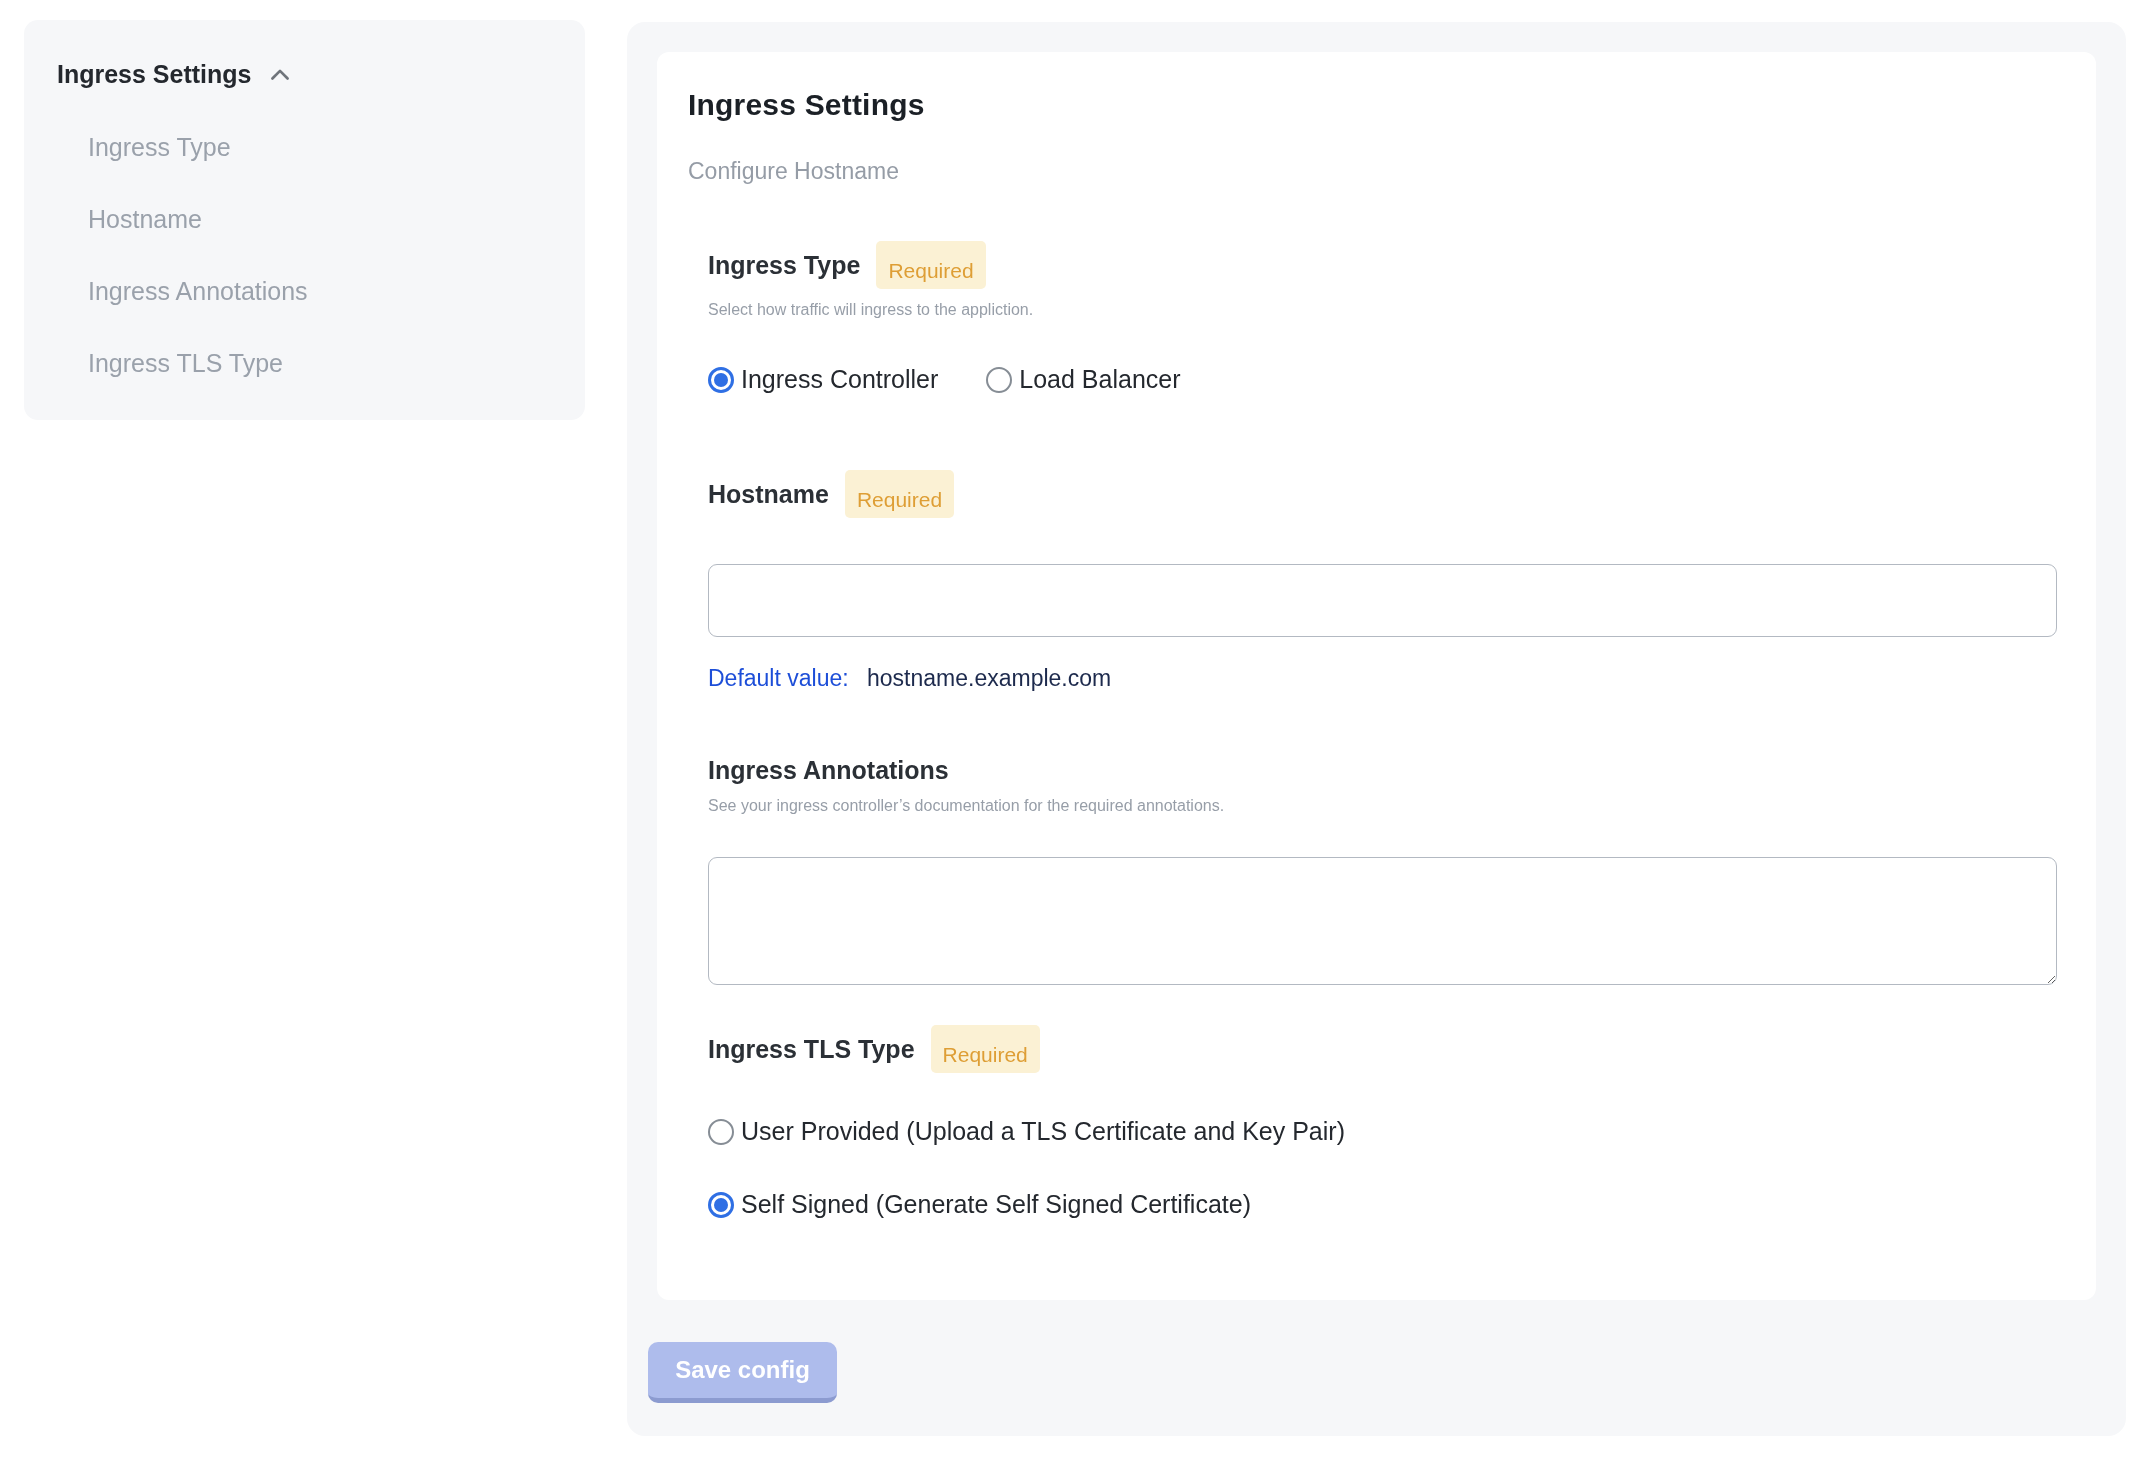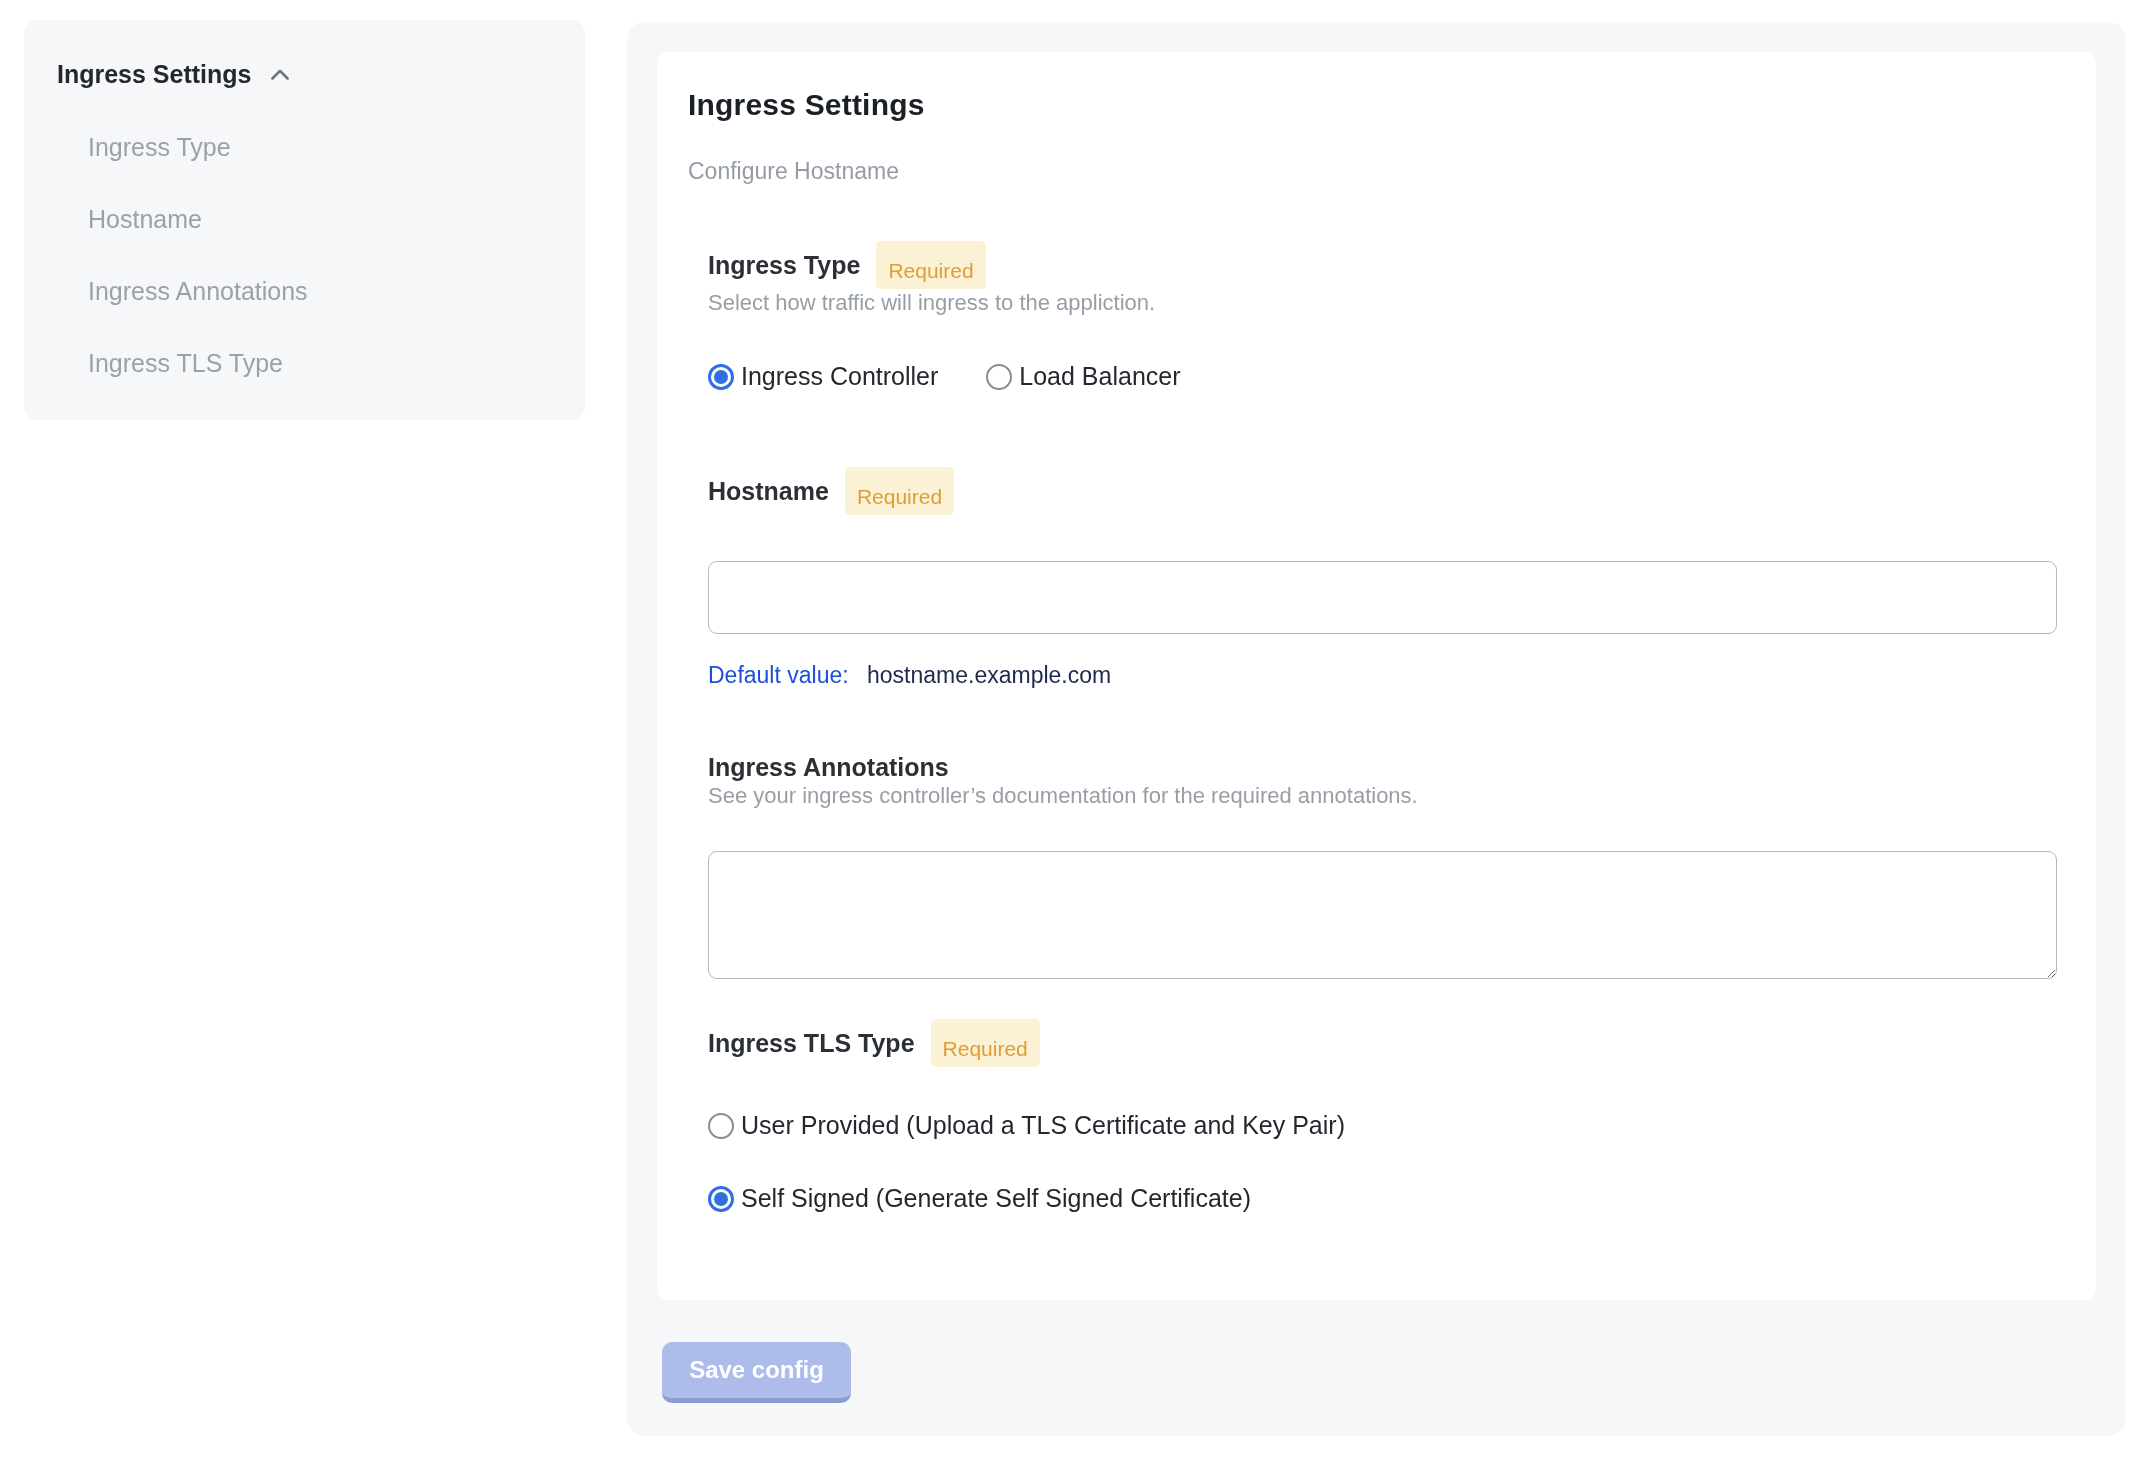--- a/index.html
+++ b/index.html
@@ -73,22 +73,22 @@
     color: #2b3036;
   }
   .required-badge {
     background: #fbf1d4;
     color: #de9e35;
     font-size: 21px;
     padding: 18px 12px 6px 12px;
     border-radius: 5px;
   }
   .field-helper {
-    margin-top: 1px;
-    font-size: 22px;
+    margin-top: 12px;
+    font-size: 16px;
     color: #979ea8;
   }
 
   
   .radio-row { display: flex; align-items: center; }
   .radio-option { display: flex; align-items: center; cursor: pointer; }
   .radio-circle {
     width: 26px; height: 26px;
     border-radius: 50%;
     border: 2px solid #868d95;
@@ -141,21 +141,21 @@
     resize: both;
   }
 
   .default-line { margin-top: 28px; font-size: 23px; }
   .default-label { color: #1d4ed8; }
   .default-value { color: #1d2a4d; font-weight: 500; margin-left: 12px; }
 
   
   .save-button {
     position: absolute;
-    left: 35px; top: 1320px;
+    left: 21px; top: 1320px;
     width: 189px; height: 61px;
     background: #aebcec;
     border: none;
     border-bottom: 5px solid #8c9bd0;
     border-radius: 10px;
     color: #ffffff;
     font-size: 24px;
     font-weight: 700;
     font-family: "Liberation Sans", "DejaVu Sans", sans-serif;
     cursor: pointer;

